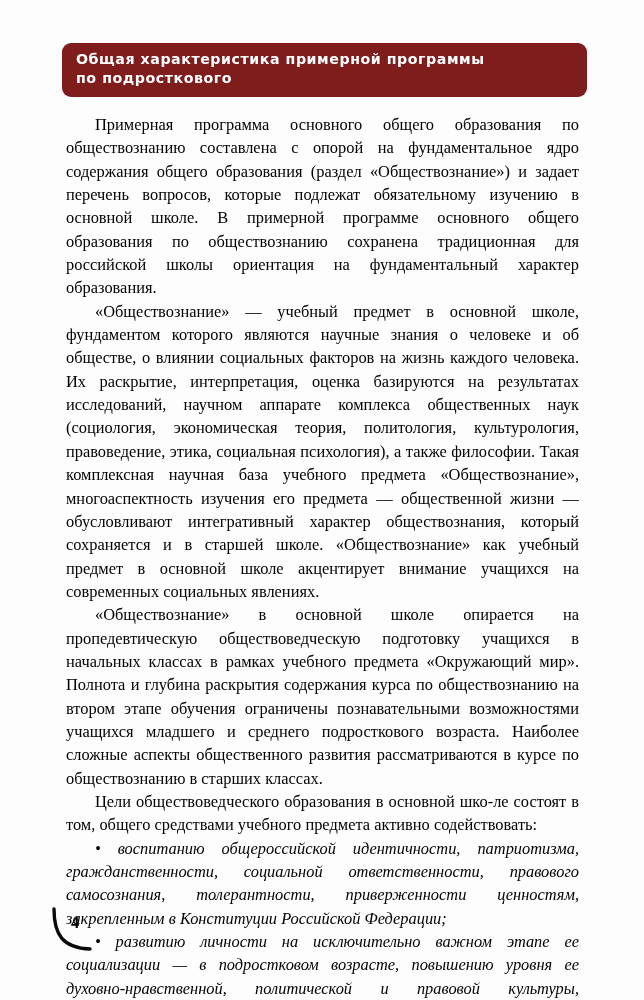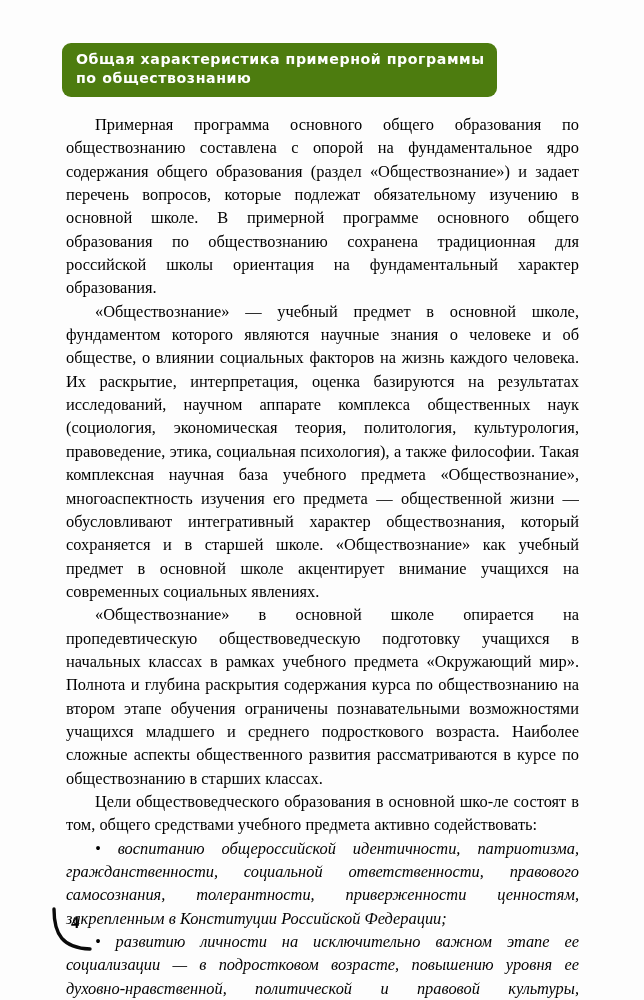--- a/index.html
+++ b/index.html
@@ -20,23 +20,23 @@
     width: 644px;
     height: 1000px;
     background: #fdfdfd;
     box-sizing: border-box;
   }
   
   .header-banner {
     position: absolute;
     left: 62px;
     top: 43px;
-    width: 435px;
+    width: 525px;
     padding: 7px 0 9px 14px;
-    background: #4d7c0f;
+    background: #7f1d1d;
     border-radius: 9px;
     box-sizing: border-box;
   }
   .header-banner .title-line {
     font-family: "DejaVu Sans", "Liberation Sans", sans-serif;
     font-weight: bold;
     font-size: 14.2px;
     line-height: 19px;
     color: #ffffff;
     letter-spacing: 0.55px;
@@ -88,21 +88,21 @@
     color: #000000;
   }
 </style>
 </head>
 <body>
 
 <div class="page">
 
   <div class="header-banner">
     <div class="title-line">Общая характеристика примерной программы</div>
-    <div class="title-line">по обществознанию</div>
+    <div class="title-line">по подросткового</div>
   </div>
 
   <div class="body-text">
 
     <p>Примерная программа основного общего образования по обществознанию составлена с опорой на фундаментальное ядро содержания общего образования (раздел «Обществознание») и задает перечень вопросов, которые подлежат обязательному изучению в основной школе. В примерной программе основного общего образования по обществознанию сохранена традиционная для российской школы ориентация на фундаментальный характер образования.</p>
 
     <p>«Обществознание» — учебный предмет в основной школе, фундаментом которого являются научные знания о человеке и об обществе, о влиянии социальных факторов на жизнь каждого человека. Их раскрытие, интерпретация, оценка базируются на результатах исследований, научном аппарате комплекса общественных наук (социология, экономическая теория, политология, культурология, правоведение, этика, социальная психология), а также философии. Такая комплексная научная база учебного предмета «Обществознание», многоаспектность изучения его предмета — общественной жизни — обусловливают интегративный характер обществознания, который сохраняется и в старшей школе. «Обществознание» как учебный предмет в основной школе акцентирует внимание учащихся на современных социальных явлениях.</p>
 
     <p>«Обществознание» в основной школе опирается на пропедевтическую обществоведческую подготовку учащихся в начальных классах в рамках учебного предмета «Окружающий мир». Полнота и глубина раскрытия содержания курса по обществознанию на втором этапе обучения ограничены познавательными возможностями учащихся младшего и среднего подросткового возраста. Наиболее сложные аспекты общественного развития рассматриваются в  курсе по обществознанию в старших классах.</p>
 

